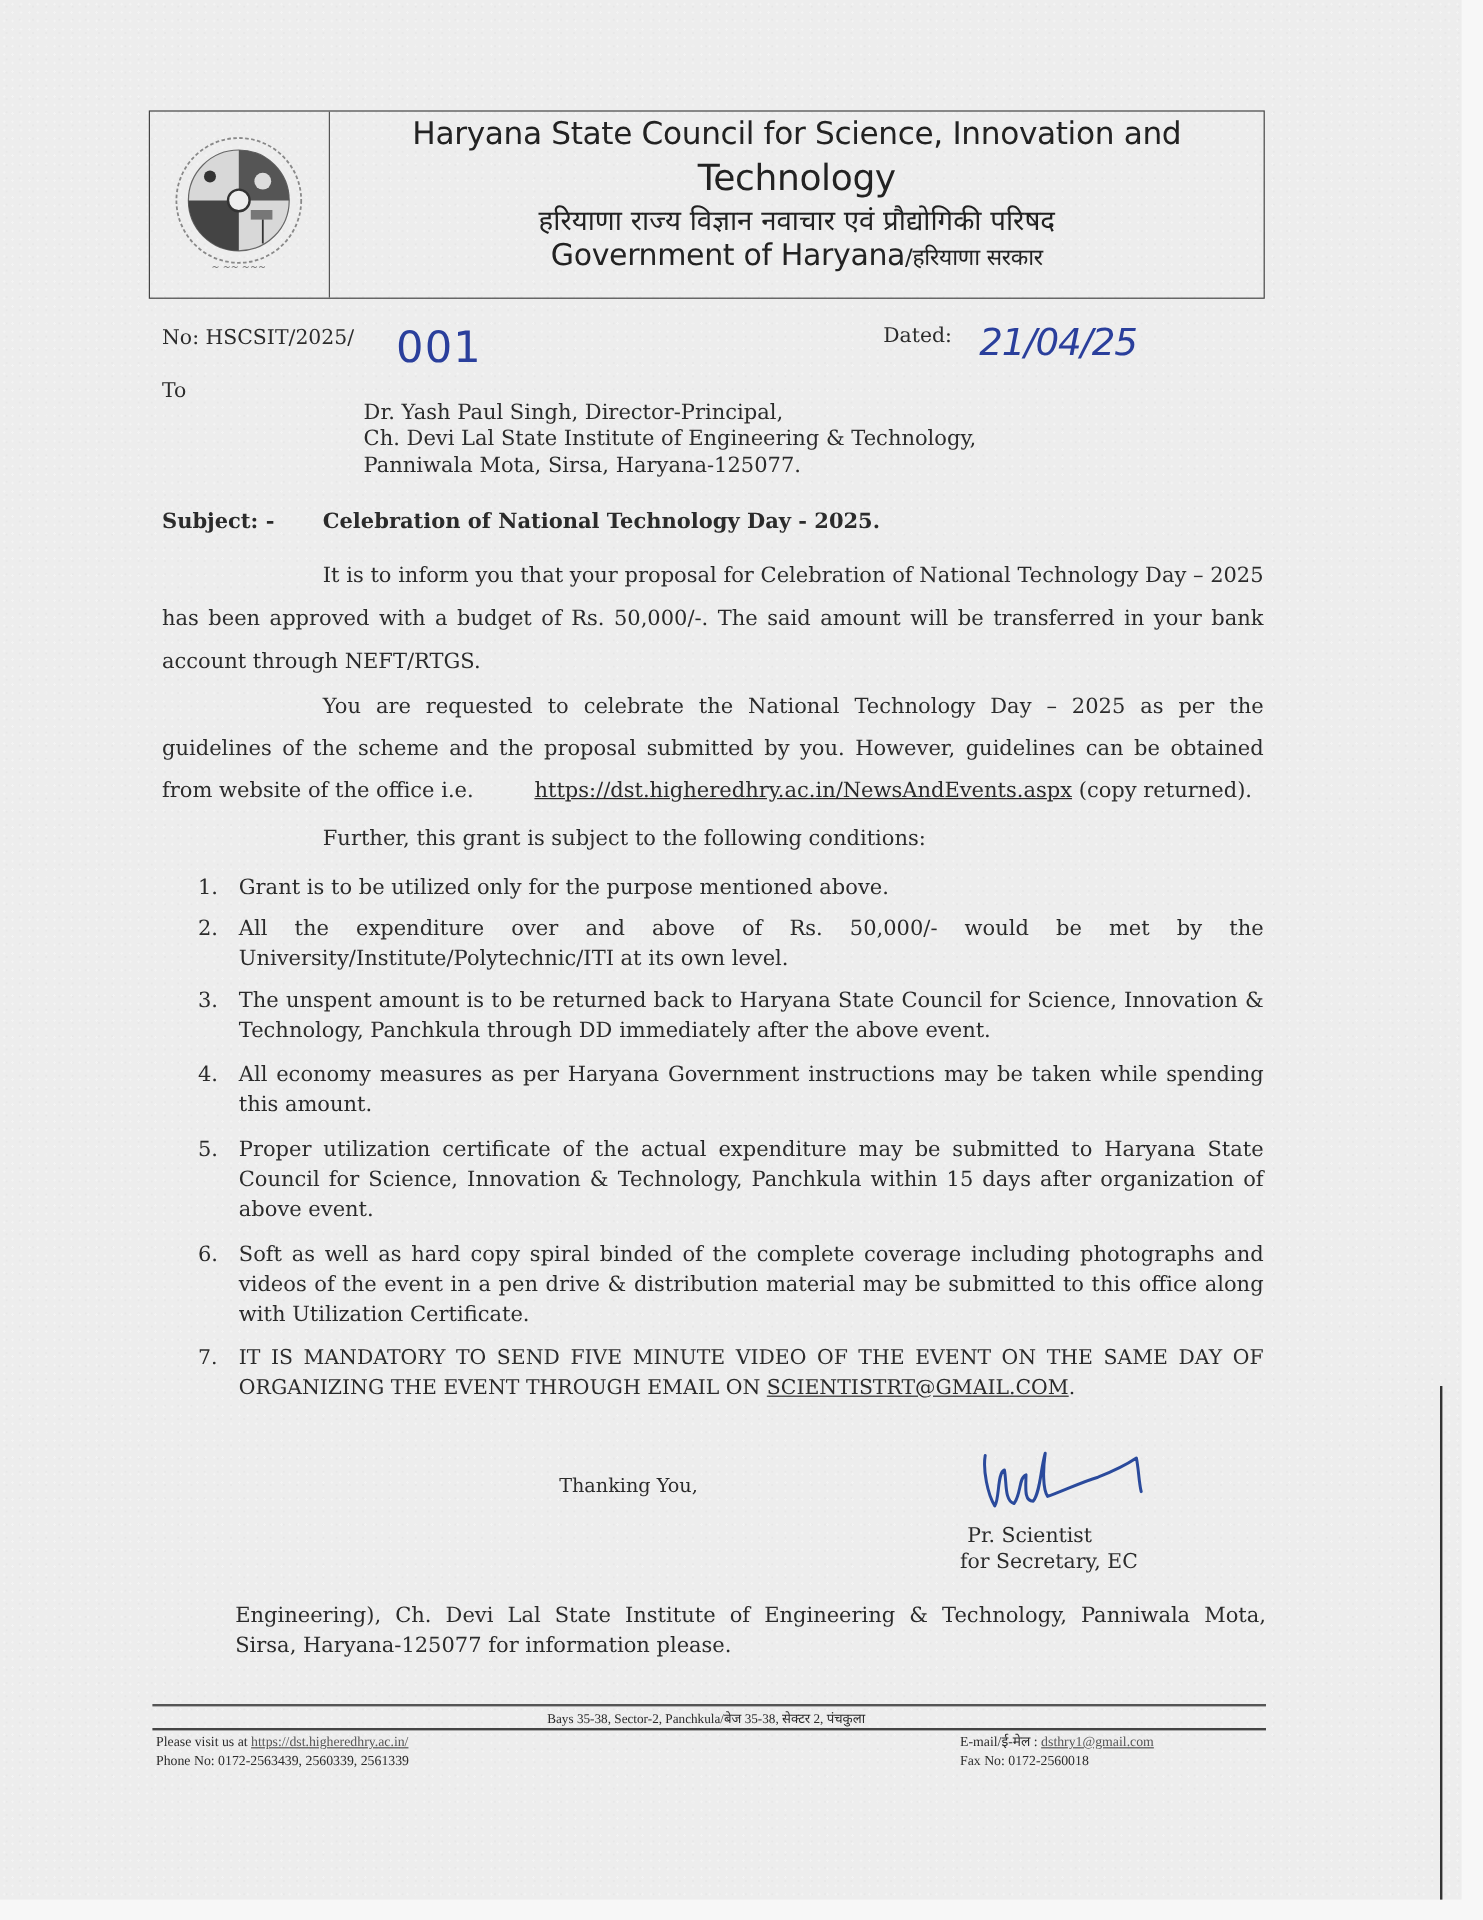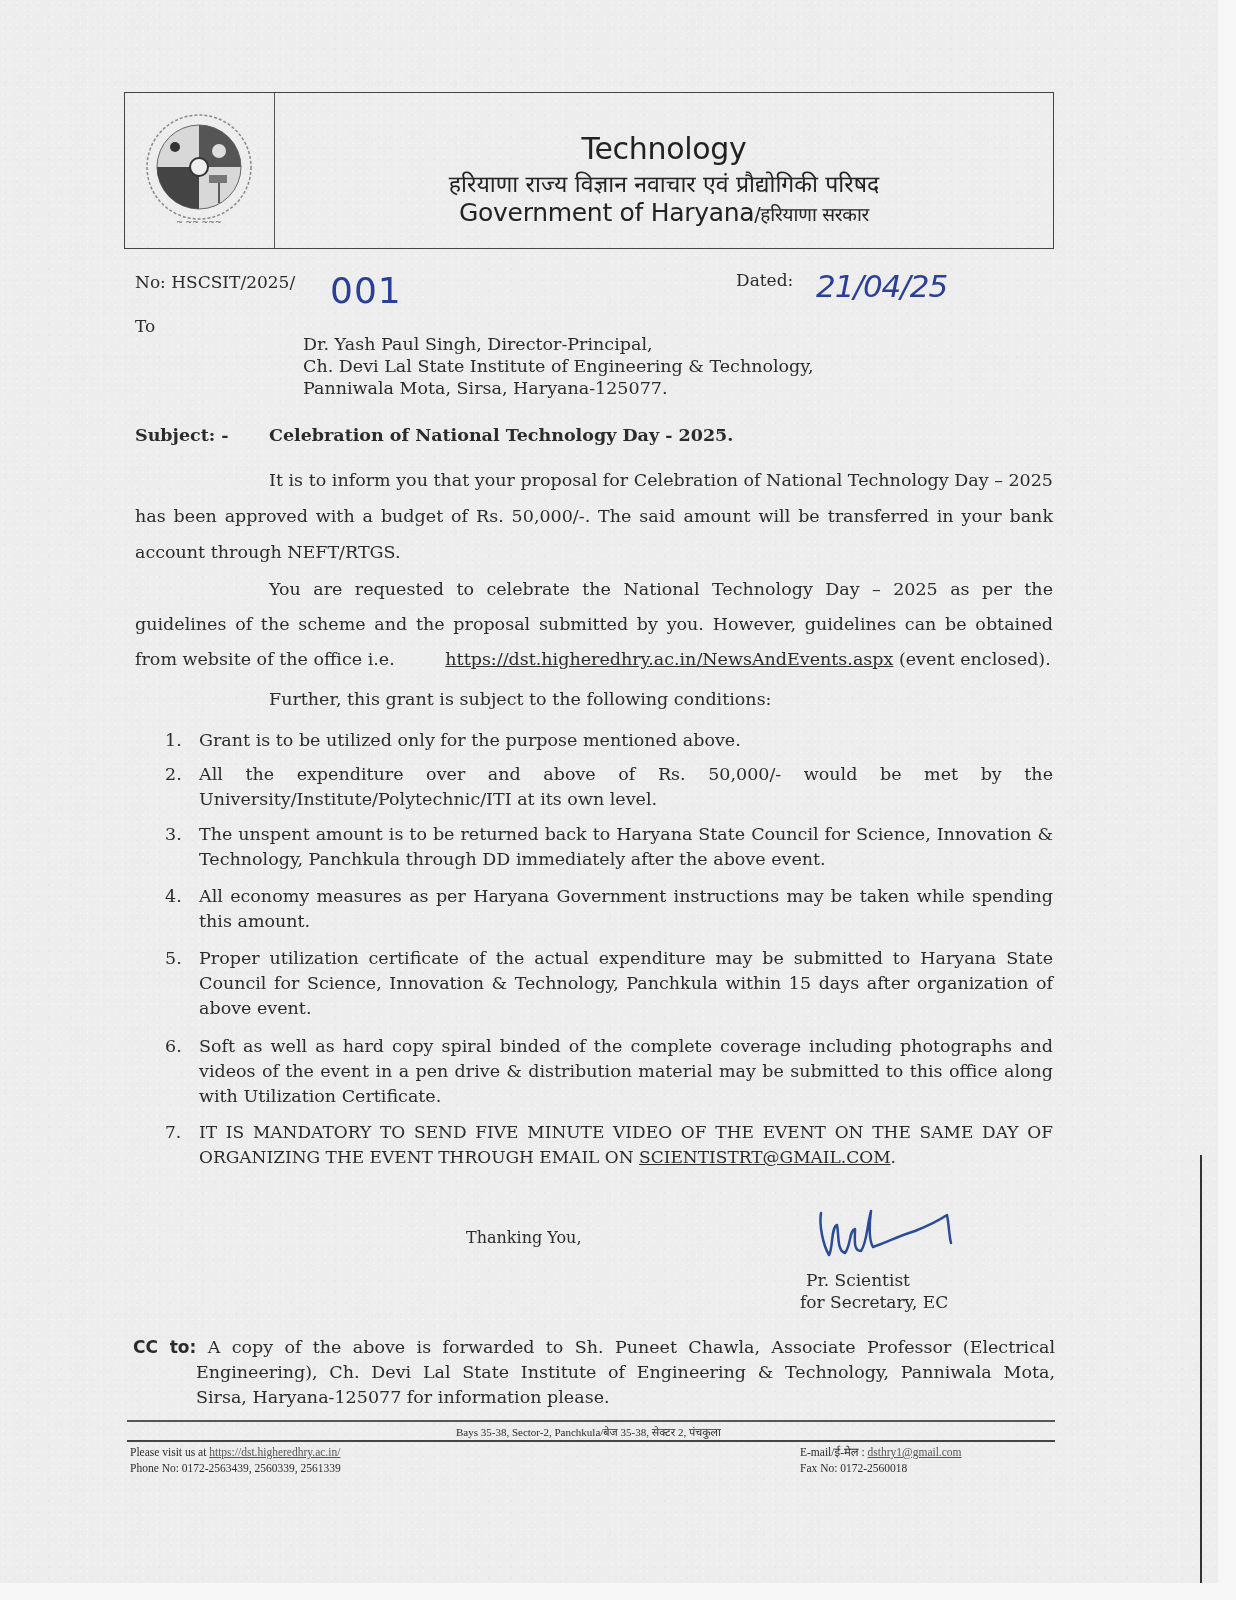--- a/index.html
+++ b/index.html
@@ -122,41 +122,42 @@
         <path d="M22 60 A42 42 0 0 0 64 102 L64 60 Z" fill="#444"></path>
         <circle cx="64" cy="60" r="9" fill="#eee" stroke="#333" stroke-width="2"></circle>
         <circle cx="40" cy="40" r="5" fill="#333"></circle>
         <circle cx="84" cy="44" r="7" fill="#ddd"></circle>
         <rect x="74" y="68" width="18" height="8" fill="#777"></rect>
         <line x1="84" y1="76" x2="84" y2="96" stroke="#333" stroke-width="1.5"></line>
         <text x="64" y="118" font-size="8" text-anchor="middle" fill="#555" font-family="DejaVu Sans, sans-serif">~ ~~ ~~~</text>
       </svg>
     </div>
     <div class="lh-text">
+      <div class="lh-line1">Haryana State Council for Science, Innovation and</div>
       <div class="lh-line2">Technology</div>
       <div class="lh-hindi">हरियाणा राज्य विज्ञान नवाचार एवं प्रौद्योगिकी परिषद</div>
       <div class="lh-gov"><span>Government of Haryana</span><span class="hi">/हरियाणा सरकार</span></div>
     </div>
   </div>
 
   <div class="t ref-no">No: HSCSIT/2025/</div>
   <div class="t ref-hand hand">001</div>
   <div class="t dated">Dated:</div>
   <div class="t date-hand hand">21/04/25</div>
 
   <div class="t to">To</div>
   <div class="t addr" style="top:334px">Dr. Yash Paul Singh, Director-Principal,</div>
   <div class="t addr" style="top:356px">Ch. Devi Lal State Institute of Engineering &amp; Technology,</div>
   <div class="t addr" style="top:378px">Panniwala Mota, Sirsa, Haryana-125077.</div>
 
   <div class="t subject-label">Subject: -</div>
   <div class="t subject-text">Celebration of National Technology Day - 2025.</div>
 
   <div class="para p1"><span class="indent"></span><span>It is to inform you that your proposal for Celebration of National Technology Day – 2025 has been approved with a budget of Rs. 50,000/-. The said amount will be transferred in your bank account through NEFT/RTGS.</span></div>
-  <div class="para p2"><span class="indent"></span><span>You are requested to celebrate the National Technology Day – 2025 as per the guidelines of the scheme and the proposal submitted by you. However, guidelines can be obtained from website of the office i.e. </span><span class="url">https://dst.higheredhry.ac.in/NewsAndEvents.aspx</span><span> (event enclosed).</span></div>
+  <div class="para p2"><span class="indent"></span><span>You are requested to celebrate the National Technology Day – 2025 as per the guidelines of the scheme and the proposal submitted by you. However, guidelines can be obtained from website of the office i.e. </span><span class="url">https://dst.higheredhry.ac.in/NewsAndEvents.aspx</span><span> (copy returned).</span></div>
   <div class="t intro-cond">Further, this grant is subject to the following conditions:</div>
 
   <ol class="conditions">
     <li style="top:0px">
       <span class="num">1.</span>
       <span class="txt">Grant is to be utilized only for the purpose mentioned above.</span>
     </li>
     <li style="top:34px">
       <span class="num">2.</span>
       <span class="txt">All the expenditure over and above of Rs. 50,000/- would be met by the University/Institute/Polytechnic/ITI at its own level.</span>
@@ -184,21 +185,20 @@
   </ol>
 
   <div class="t thanks">Thanking You,</div>
   <svg class="signature" width="150" height="60" viewBox="0 0 150 60">
     <path d="M6 8 C4 20 8 40 14 50 C18 44 16 22 22 20 C24 30 22 46 30 48 C36 40 34 26 40 24 C40 34 38 46 46 46 C52 38 52 20 56 6 C54 20 54 36 58 42 C70 38 86 30 100 26 C110 22 120 18 132 10 C134 20 134 30 136 38" fill="none" stroke="#2a4a9c" stroke-width="2.5" stroke-linecap="round" stroke-linejoin="round"></path>
   </svg>
   <div class="t sig-title">Pr. Scientist</div>
   <div class="t sig-sub">for Secretary, EC</div>
 
   <div class="cc">
-    <span class="l1"><span class="label">CC to:</span><span> A copy of the above is forwarded to Sh. Puneet Chawla, Associate Professor (Electrical</span></span>
     <span class="cont j">Engineering), Ch. Devi Lal State Institute of Engineering &amp; Technology, Panniwala Mota,</span>
     <span class="cont">Sirsa, Haryana-125077 for information please.</span>
   </div>
 
   <div class="footer-line1"></div>
   <div class="t footer-addr">Bays 35-38, Sector-2, Panchkula/बेज 35-38, सेक्टर 2, पंचकुला</div>
   <div class="footer-line2"></div>
   <div class="t footer-left">
     <div><span>Please visit us at </span><span class="link">https://dst.higheredhry.ac.in/</span></div>
     <div>Phone No: 0172-2563439, 2560339, 2561339</div>

